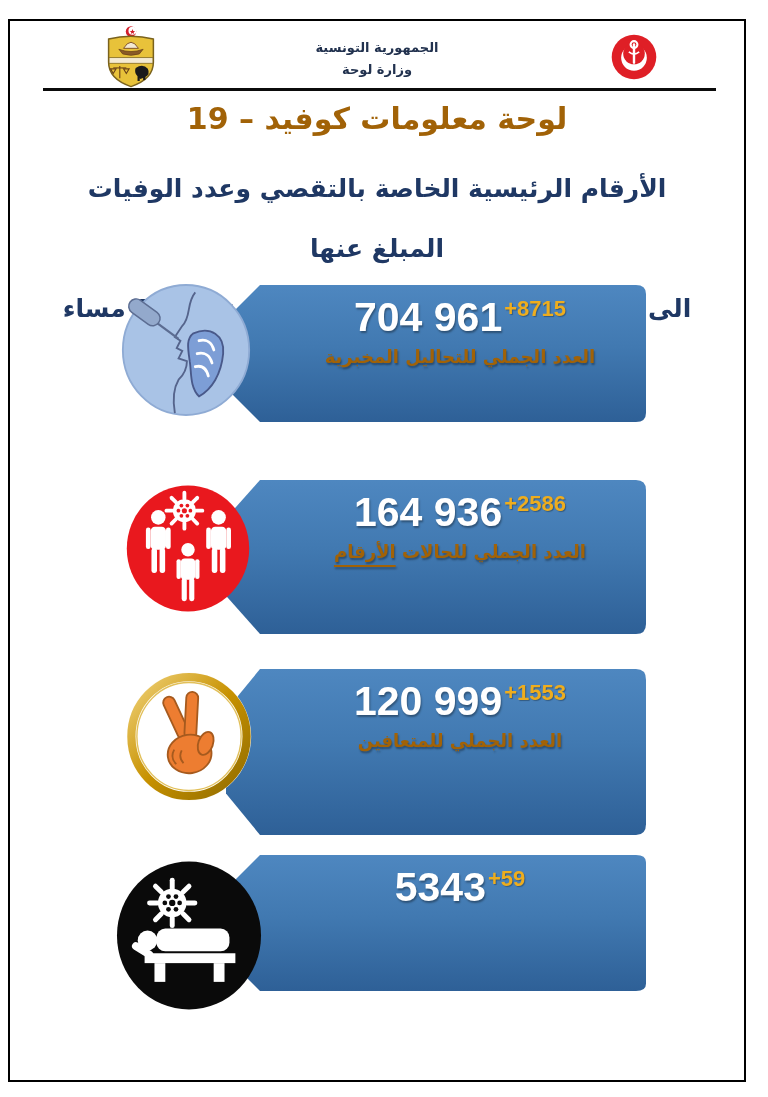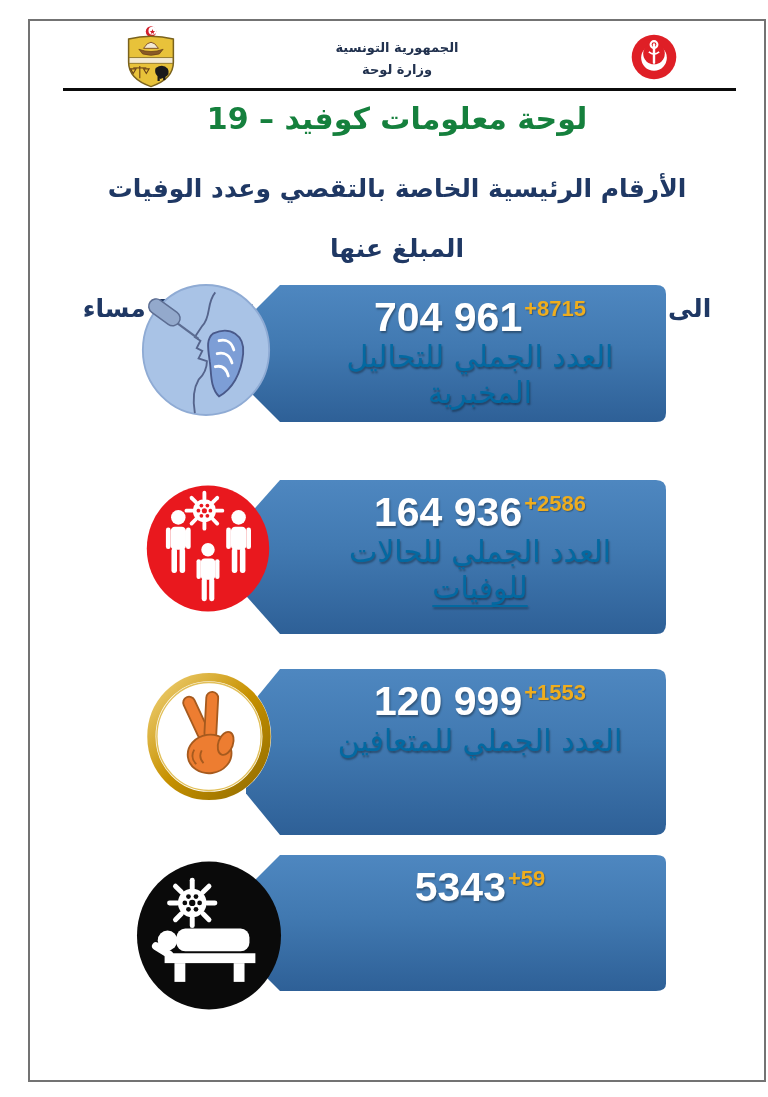--- a/index.html
+++ b/index.html
@@ -1,36 +1,36 @@
 <!DOCTYPE html>
 <html lang="ar"><head>
 <meta charset="utf-8">
 <style>
   html,body{margin:0;padding:0;}
   body{
     width:768px;height:1097px;position:relative;background:#ffffff;
     font-family:"DejaVu Sans",sans-serif;overflow:hidden;
   }
   .frame{
-    position:absolute;left:28px;top:19px;width:734px;height:1059px;
-    border:2px solid #737373;background:#fff;
+    position:absolute;left:8px;top:19px;width:734px;height:1059px;
+    border:2px solid #000000;background:#fff;
   }
   
   .header{position:absolute;left:0;top:0;width:100%;height:72px;}
   .coat{position:absolute;left:93px;top:4px;width:56px;height:64px;}
   .ministry-text{
     position:absolute;left:0;top:16px;width:100%;text-align:center;
     color:#22324f;font-weight:bold;font-size:13px;line-height:22px;
   }
   .health-logo{position:absolute;right:86px;top:12px;width:48px;height:48px;}
   .header-rule{position:absolute;left:33px;right:28px;top:67px;height:3px;background:#0b0b0b;}
   
   .page-title{
     position:absolute;left:0;top:80px;width:100%;text-align:center;
-    color:#15803d;font-weight:bold;font-size:30px;
+    color:#a16207;font-weight:bold;font-size:30px;
   }
   .subtitle{
     position:absolute;left:40px;right:40px;top:138px;text-align:center;
     color:#1f3864;font-weight:bold;font-size:25px;line-height:60px;
   }
   
   .card{position:absolute;}
   .icon-circle{position:absolute;z-index:2;}
   .icon-circle svg{width:100%;height:100%;display:block;}
   .banner{position:absolute;z-index:1;}
@@ -43,21 +43,21 @@
   .value-line{
     color:#ffffff;font-family:"Liberation Sans",sans-serif;font-weight:bold;
     font-size:41px;line-height:44px;text-shadow:1px 2px 2px rgba(0,0,0,.35);
     white-space:nowrap;
   }
   .value-line sup{
     color:#eead1e;font-size:22px;vertical-align:super;line-height:0;
     margin-left:2px;text-shadow:1px 1px 1px rgba(0,0,0,.3);
   }
   .card-label{
-    color:#0369a1;font-weight:normal;font-size:30px;line-height:36px;text-align:center;
+    color:#a16207;font-weight:bold;font-size:18px;line-height:36px;text-align:center;
     text-shadow:1px 2px 2px rgba(0,0,0,.35);
   }
   .card-label .u{text-decoration:underline;text-underline-offset:7px;text-decoration-thickness:2px;}
   .label-narrow{max-width:340px;}
 </style>
 </head>
 <body>
 
 <div class="frame">
 
@@ -153,21 +153,21 @@
             <linearGradient id="g2" x1="0" y1="0" x2="0" y2="1">
           <stop offset="0" stop-color="#4e87c0"></stop>
               <stop offset="0.45" stop-color="#4179b1"></stop>
               <stop offset="1" stop-color="#2e6097"></stop>
         </linearGradient>
           </defs>
         <path d="M34,0 H410 Q420,0 420,9 V128 Q420,137 410,137 H34 L0,103 V34 Z" fill="url(#g2)"></path>
       </svg>
       <div class="banner-content">
         <div class="value-line" dir="ltr"><span>164 936</span><sup>+2586</sup></div>
-        <div class="card-label" dir="rtl"><span>العدد  الجملي للحالات</span> <span class="u">للوفيات</span></div>
+        <div class="card-label" dir="rtl"><span>العدد  الجملي للحالات</span> <span class="u">الأرقام</span></div>
       </div>
     </div>
     <div class="icon-circle" style="left:115px;top:456px;width:126px;height:143px;">
       <svg viewBox="0 0 140 140">
         <defs>
           <g id="person" fill="#ffffff">
             <circle cx="0" cy="-28" r="8.5"></circle>
             <rect x="-9" y="-17" width="18" height="27" rx="5"></rect>
             <rect x="-14.5" y="-16" width="5.5" height="25" rx="2.7"></rect>
             <rect x="9" y="-16" width="5.5" height="25" rx="2.7"></rect>

